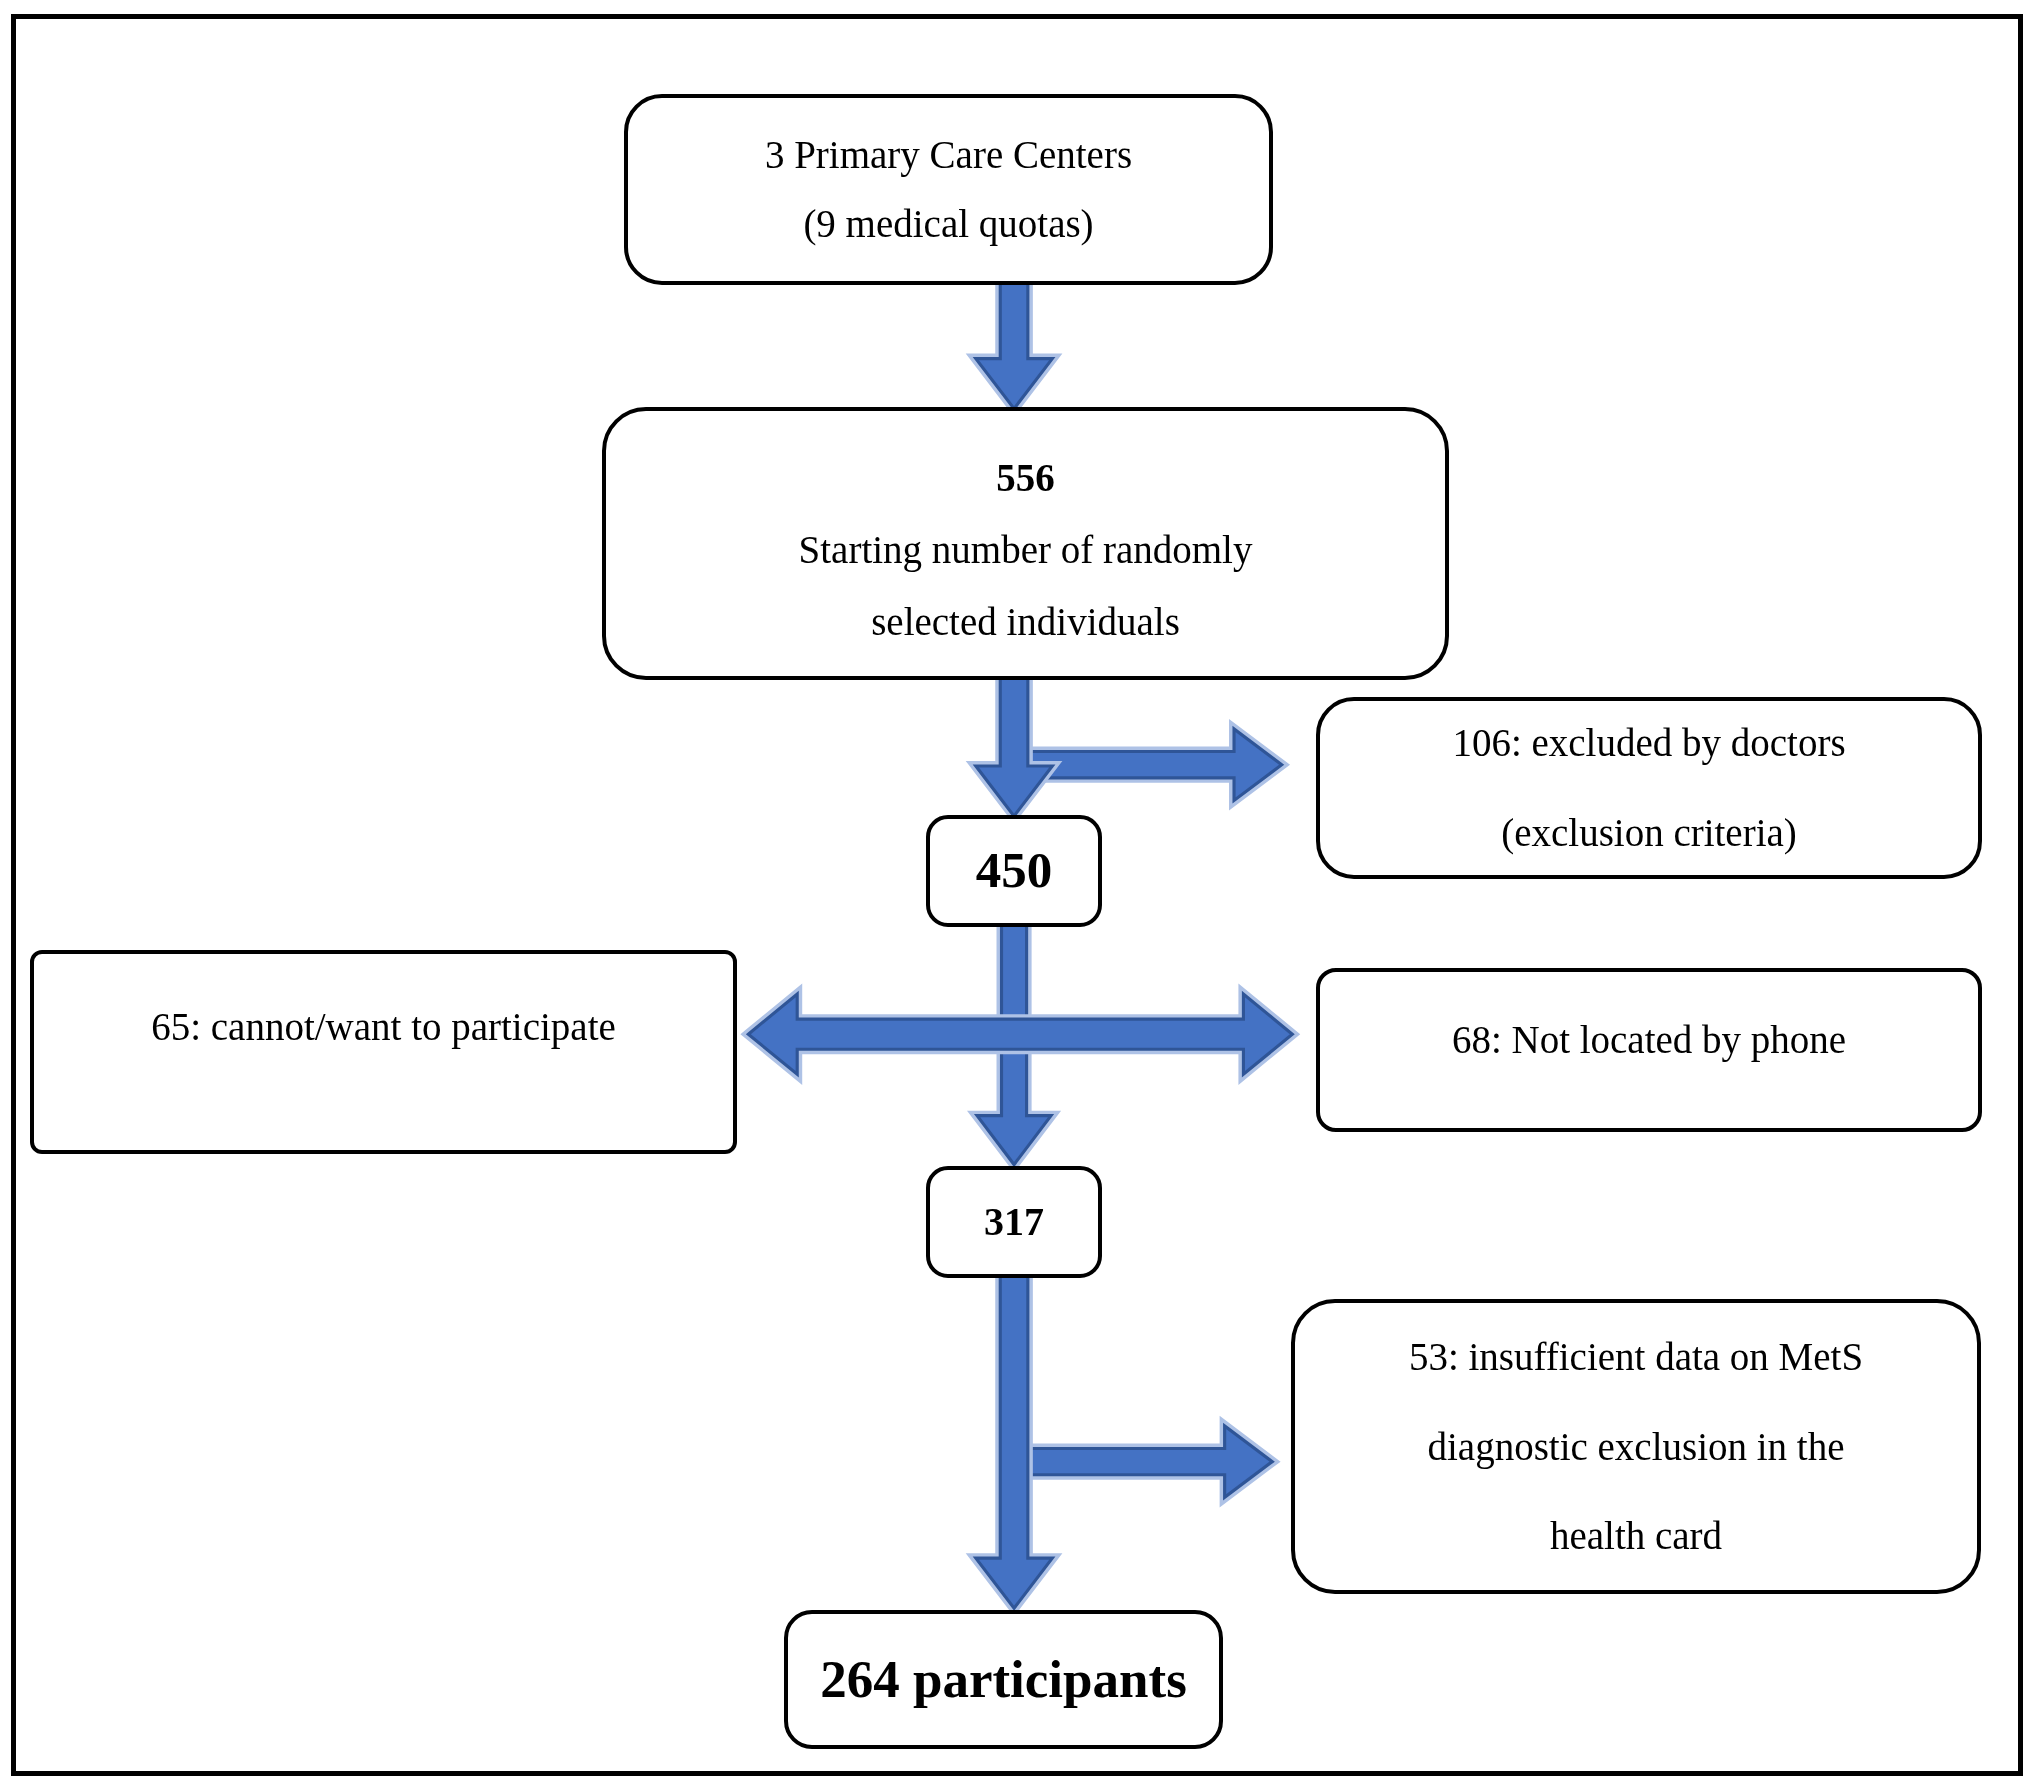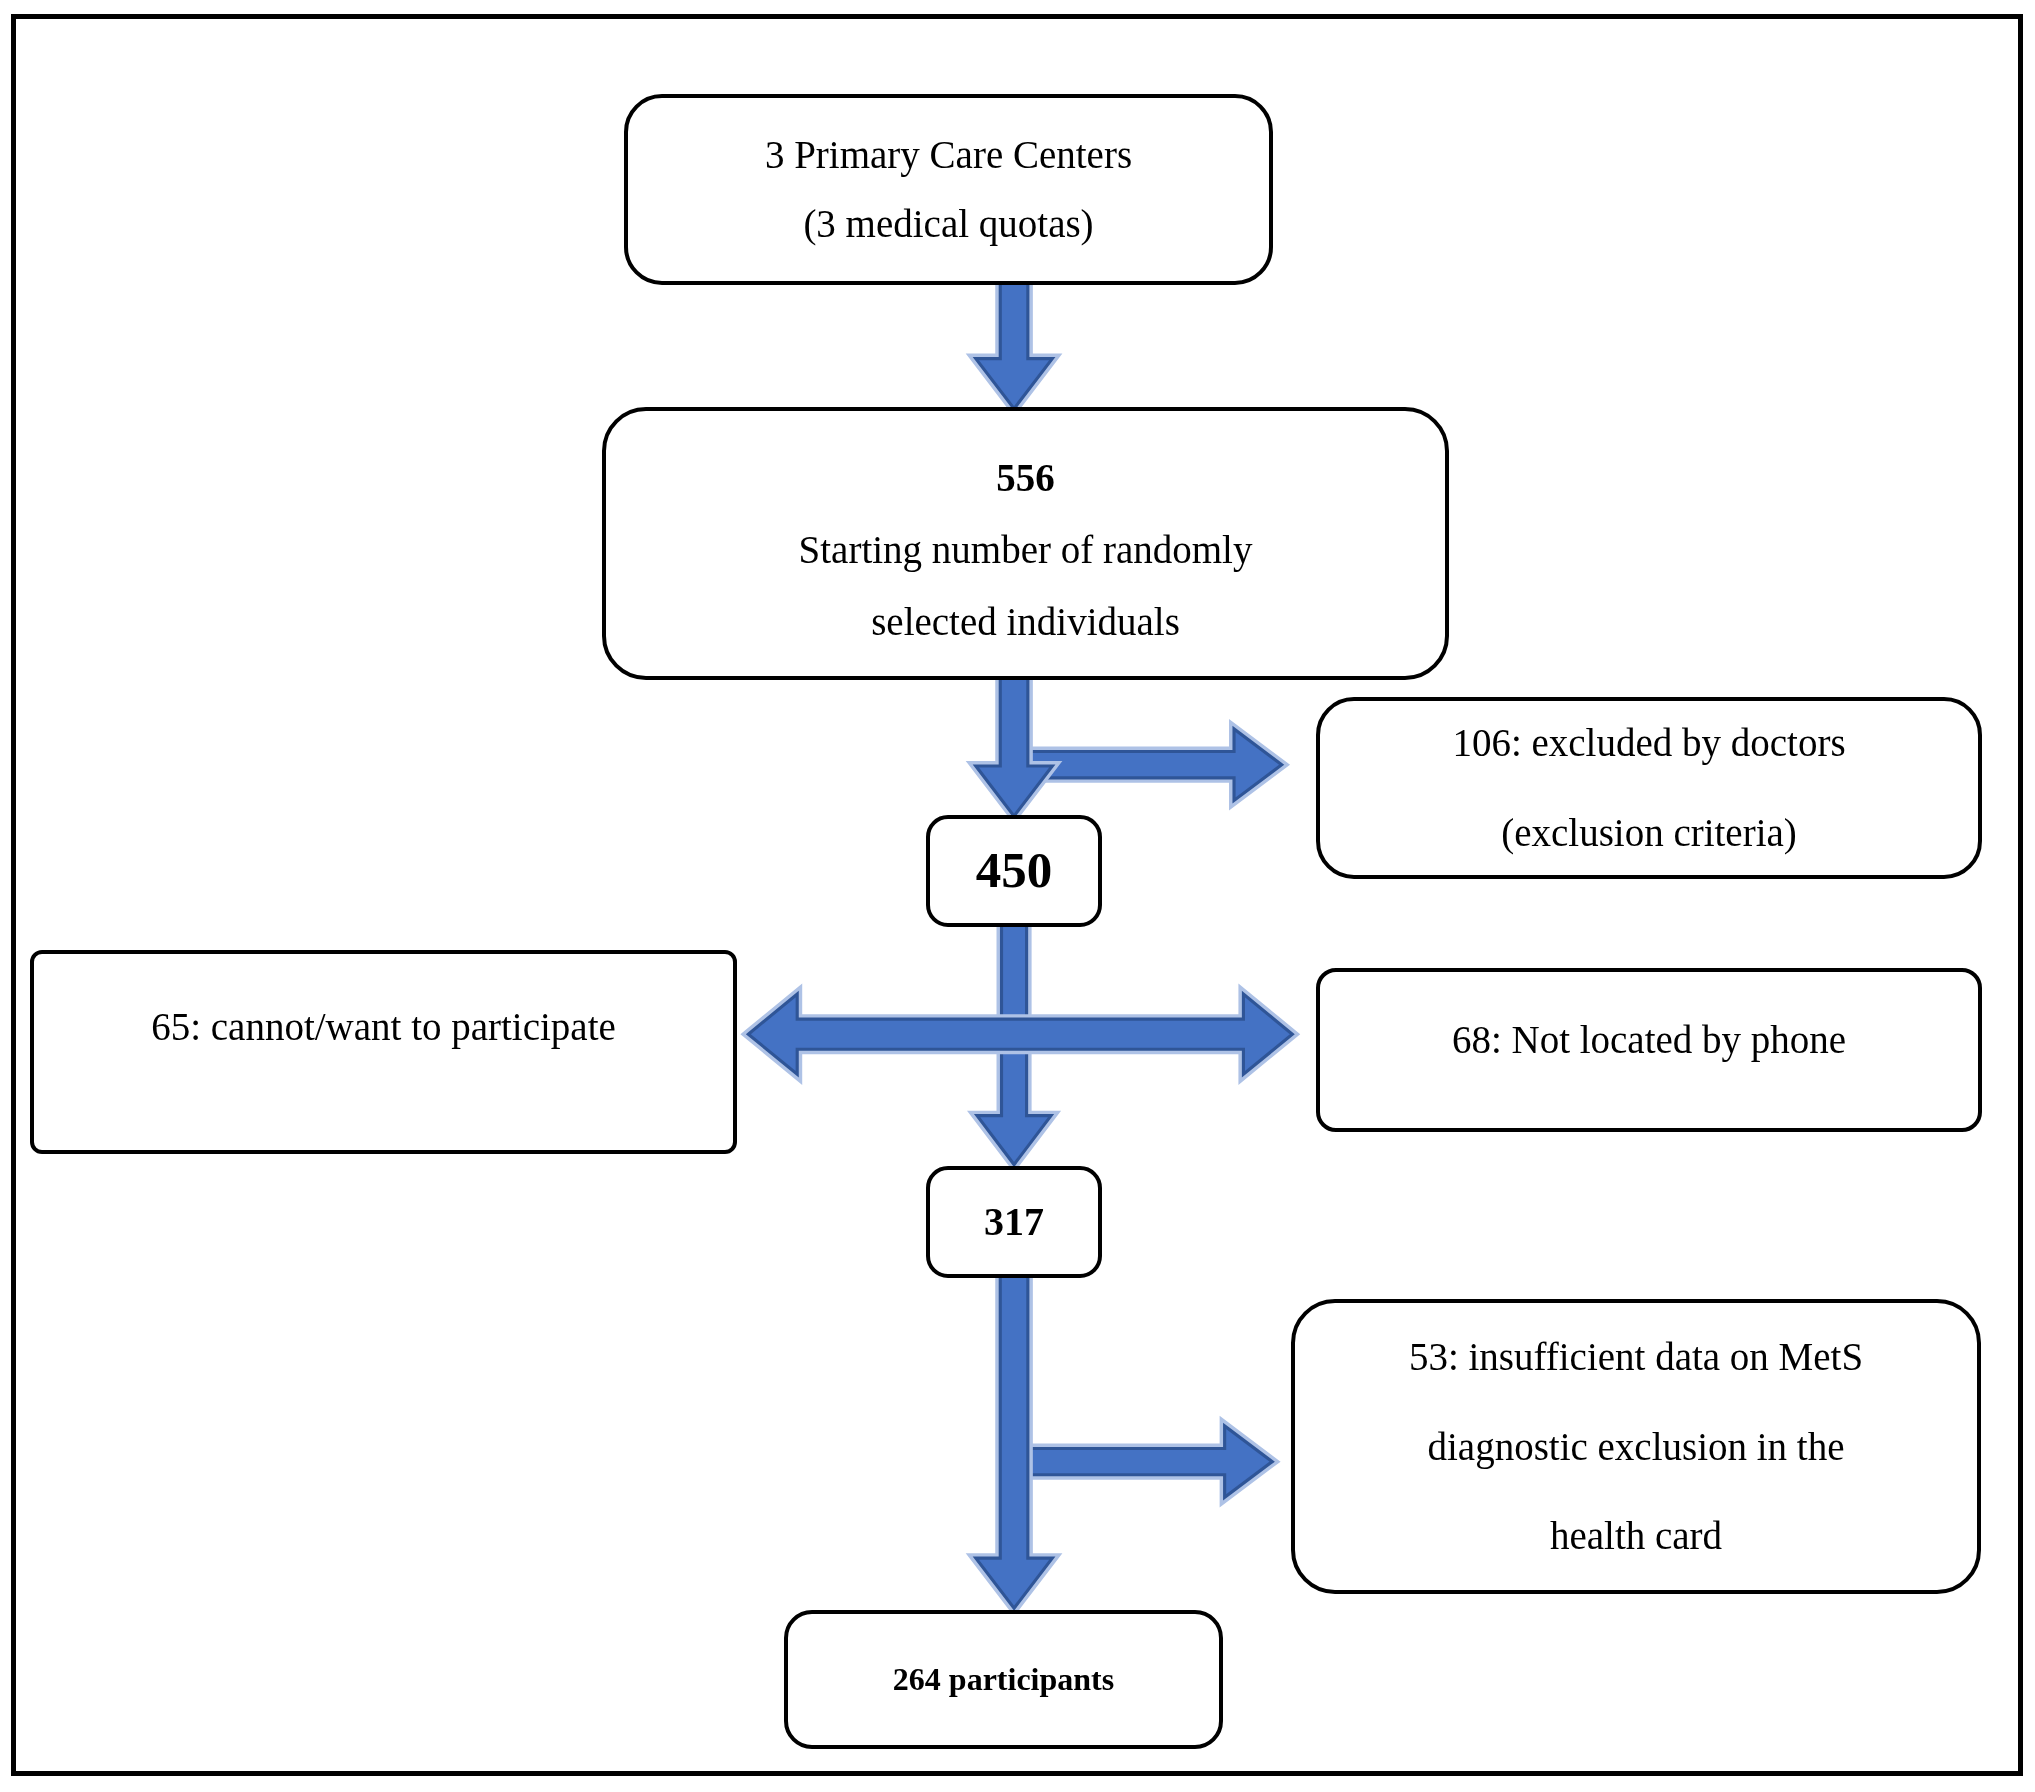--- a/index.html
+++ b/index.html
@@ -36,21 +36,21 @@
   .bold{font-weight:bold;}
 
   .b-centers{left:624px;top:94px;width:649px;height:191px;border-radius:38px;line-height:1.75;}
   .b-556{left:602px;top:407px;width:847px;height:273px;border-radius:44px;line-height:1.85;padding-top:13.8px;}
   .b-106{left:1316px;top:697px;width:666px;height:182px;border-radius:38px;line-height:2.3;}
   .b-450{left:926px;top:815px;width:176px;height:112px;border-radius:22px;font-size:51px;line-height:1.2;}
   .b-65{left:30px;top:950px;width:707px;height:204px;border-radius:12px;line-height:1.5;padding-bottom:49px;}
   .b-68{left:1316px;top:968px;width:666px;height:164px;border-radius:20px;line-height:1.5;padding-bottom:20px;}
   .b-317{left:926px;top:1166px;width:176px;height:112px;border-radius:22px;font-size:40px;line-height:1.2;}
   .b-53{left:1291px;top:1299px;width:690px;height:295px;border-radius:44px;line-height:2.3;}
-  .b-264{left:784px;top:1610px;width:439px;height:139px;border-radius:28px;font-size:32px;line-height:1.2;}
+  .b-264{left:784px;top:1610px;width:439px;height:139px;border-radius:28px;font-size:53px;line-height:1.2;}
 </style>
 </head>
 <body>
 
 <div class="canvas">
 
   <div class="frame"></div>
 
   <svg id="arrows" class="arrow-layer" viewBox="0 0 3247 2859">
       <polygon points="1596,452 1596,572 1557,572 1618,652 1679,572 1640,572 1640,452" fill="#4472C4" stroke="#AEC2E6" stroke-width="16" stroke-linejoin="miter"></polygon>
@@ -64,21 +64,21 @@
       <polygon points="1596,2036 1596,2486 1557,2486 1618,2566 1679,2486 1640,2486 1640,2036" fill="#4472C4" stroke="#AEC2E6" stroke-width="16" stroke-linejoin="miter"></polygon>
       <polygon points="1596,2036 1596,2486 1557,2486 1618,2566 1679,2486 1640,2486 1640,2036" fill="#4472C4" stroke="#2F5597" stroke-width="5" stroke-linejoin="miter"></polygon>
       <polygon points="1598,1476 1598,1780 1559,1780 1618,1858 1677,1780 1638,1780 1638,1476" fill="#4472C4" stroke="#AEC2E6" stroke-width="16" stroke-linejoin="miter"></polygon>
       <polygon points="1598,1476 1598,1780 1559,1780 1618,1858 1677,1780 1638,1780 1638,1476" fill="#4472C4" stroke="#2F5597" stroke-width="5" stroke-linejoin="miter"></polygon>
       <polygon points="1194,1650 1272,1586 1272,1626 1984,1626 1984,1586 2062,1650 1984,1714 1984,1674 1272,1674 1272,1714" fill="#4472C4" stroke="#AEC2E6" stroke-width="16" stroke-linejoin="miter"></polygon>
       <polygon points="1194,1650 1272,1586 1272,1626 1984,1626 1984,1586 2062,1650 1984,1714 1984,1674 1272,1674 1272,1714" fill="#4472C4" stroke="#2F5597" stroke-width="5" stroke-linejoin="miter"></polygon>
     </svg>
 
   <div class="box b-centers">
     <div class="line">3 Primary Care Centers</div>
-    <div class="line">(3 medical quotas)</div>
+    <div class="line">(9 medical quotas)</div>
   </div>
 
   <div class="box b-556">
     <div class="line bold">556</div>
     <div class="line">Starting number of randomly</div>
     <div class="line">selected individuals</div>
   </div>
 
   <div class="box b-106">
     <div class="line">106: excluded by doctors</div>

